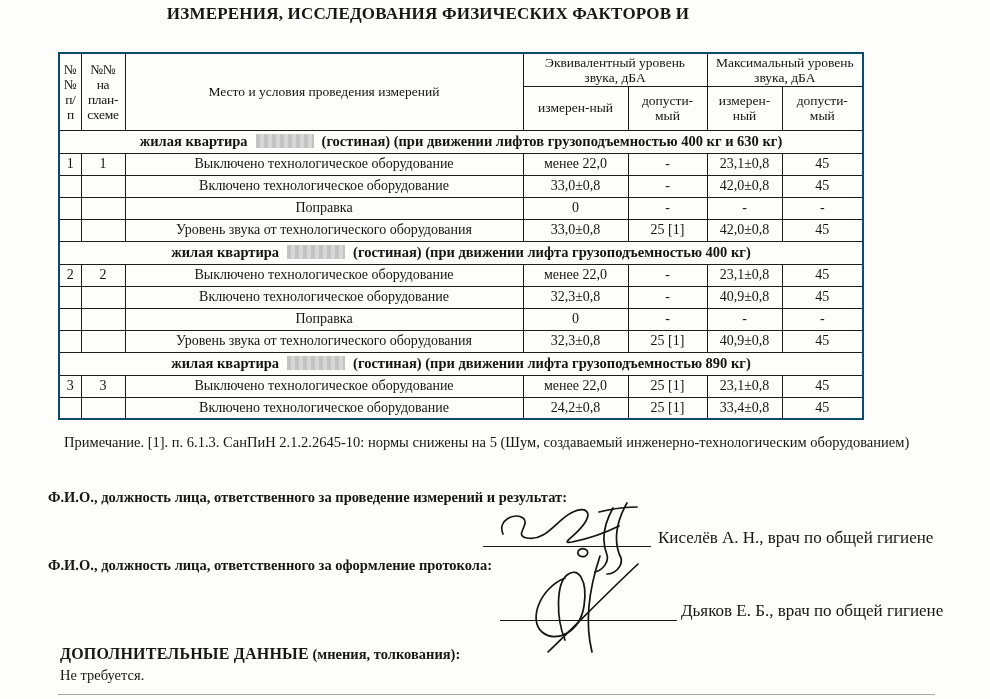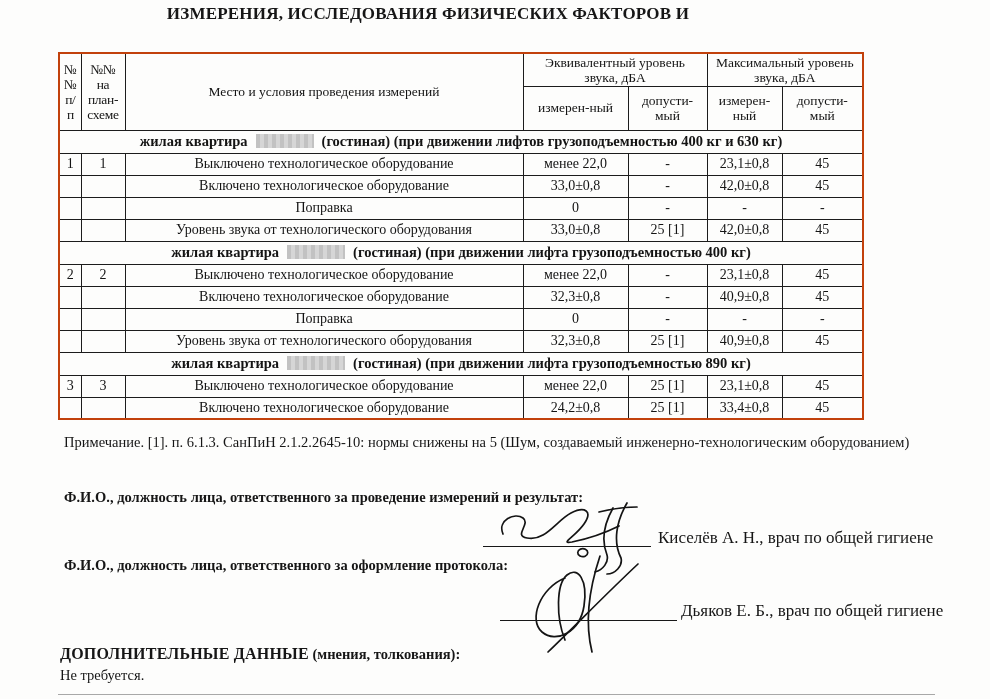--- a/index.html
+++ b/index.html
@@ -14,42 +14,42 @@
   
   table.meas{
     position:absolute;left:58px;top:52px;width:806px;
     border-collapse:collapse;table-layout:fixed;
     font-size:14px;color:#141414;
   }
   table.meas th,table.meas td{
     border:1px solid #1c1c1c;padding:0 3px;overflow:hidden;
     text-align:center;vertical-align:middle;font-weight:normal;line-height:1.12;
   }
-  table.meas{border:2px solid #c2410c;}
+  table.meas{border:2px solid #0c4a6e;}
   table.meas thead th{font-size:13.5px;}
   th.cnum{font-size:12px;letter-spacing:-0.6px;padding:0 1px;}
   th.cplan{font-size:12.5px;letter-spacing:-0.3px;padding:0 1px;}
   tr.hdr1{height:33px;}
   tr.hdr2{height:44px;}
   tbody tr{height:22px;}
   tr.section{height:23px;}
   tr.section td{font-weight:bold;font-size:14.5px;padding:1px 14px;}
   td.place{text-align:left;padding-left:5px;}
   td.bv{font-weight:bold;}
   .redact{
     display:inline-block;width:58px;height:14px;margin:0 8px;vertical-align:-2px;
     background:#cbcbcb;
     background-image:repeating-linear-gradient(90deg,#c2c2c2 0 4px,#d6d6d6 4px 8px),
                      repeating-linear-gradient(0deg,rgba(255,255,255,.35) 0 3px,rgba(0,0,0,.06) 3px 6px);
   }
   
   .note{position:absolute;left:64px;top:431px;width:874px;font-size:14.5px;
     line-height:1.55;text-align:justify;}
   
-  .siglabel{position:absolute;left:64px;font-size:14.5px;font-weight:bold;white-space:nowrap;}
+  .siglabel{position:absolute;left:48px;font-size:14.5px;font-weight:bold;white-space:nowrap;}
   .sigline{position:absolute;height:0;border-bottom:1.6px solid #181818;}
   .signame{position:absolute;font-size:17px;white-space:nowrap;}
   svg.sig{position:absolute;overflow:visible;}
   svg.sig path{fill:none;stroke:#141414;stroke-width:1.7;stroke-linecap:round;}
   
   .addl{position:absolute;left:60px;top:645px;font-size:14.5px;}
   .addl .caps{font-weight:bold;font-size:16px;letter-spacing:.2px;}
   .addl .paren{font-weight:bold;font-size:14.5px;}
   .addl-val{position:absolute;left:60px;top:667px;font-size:14.5px;}
   .botline{position:absolute;left:58px;top:694px;width:877px;height:1px;background:#a8a8a8;}

